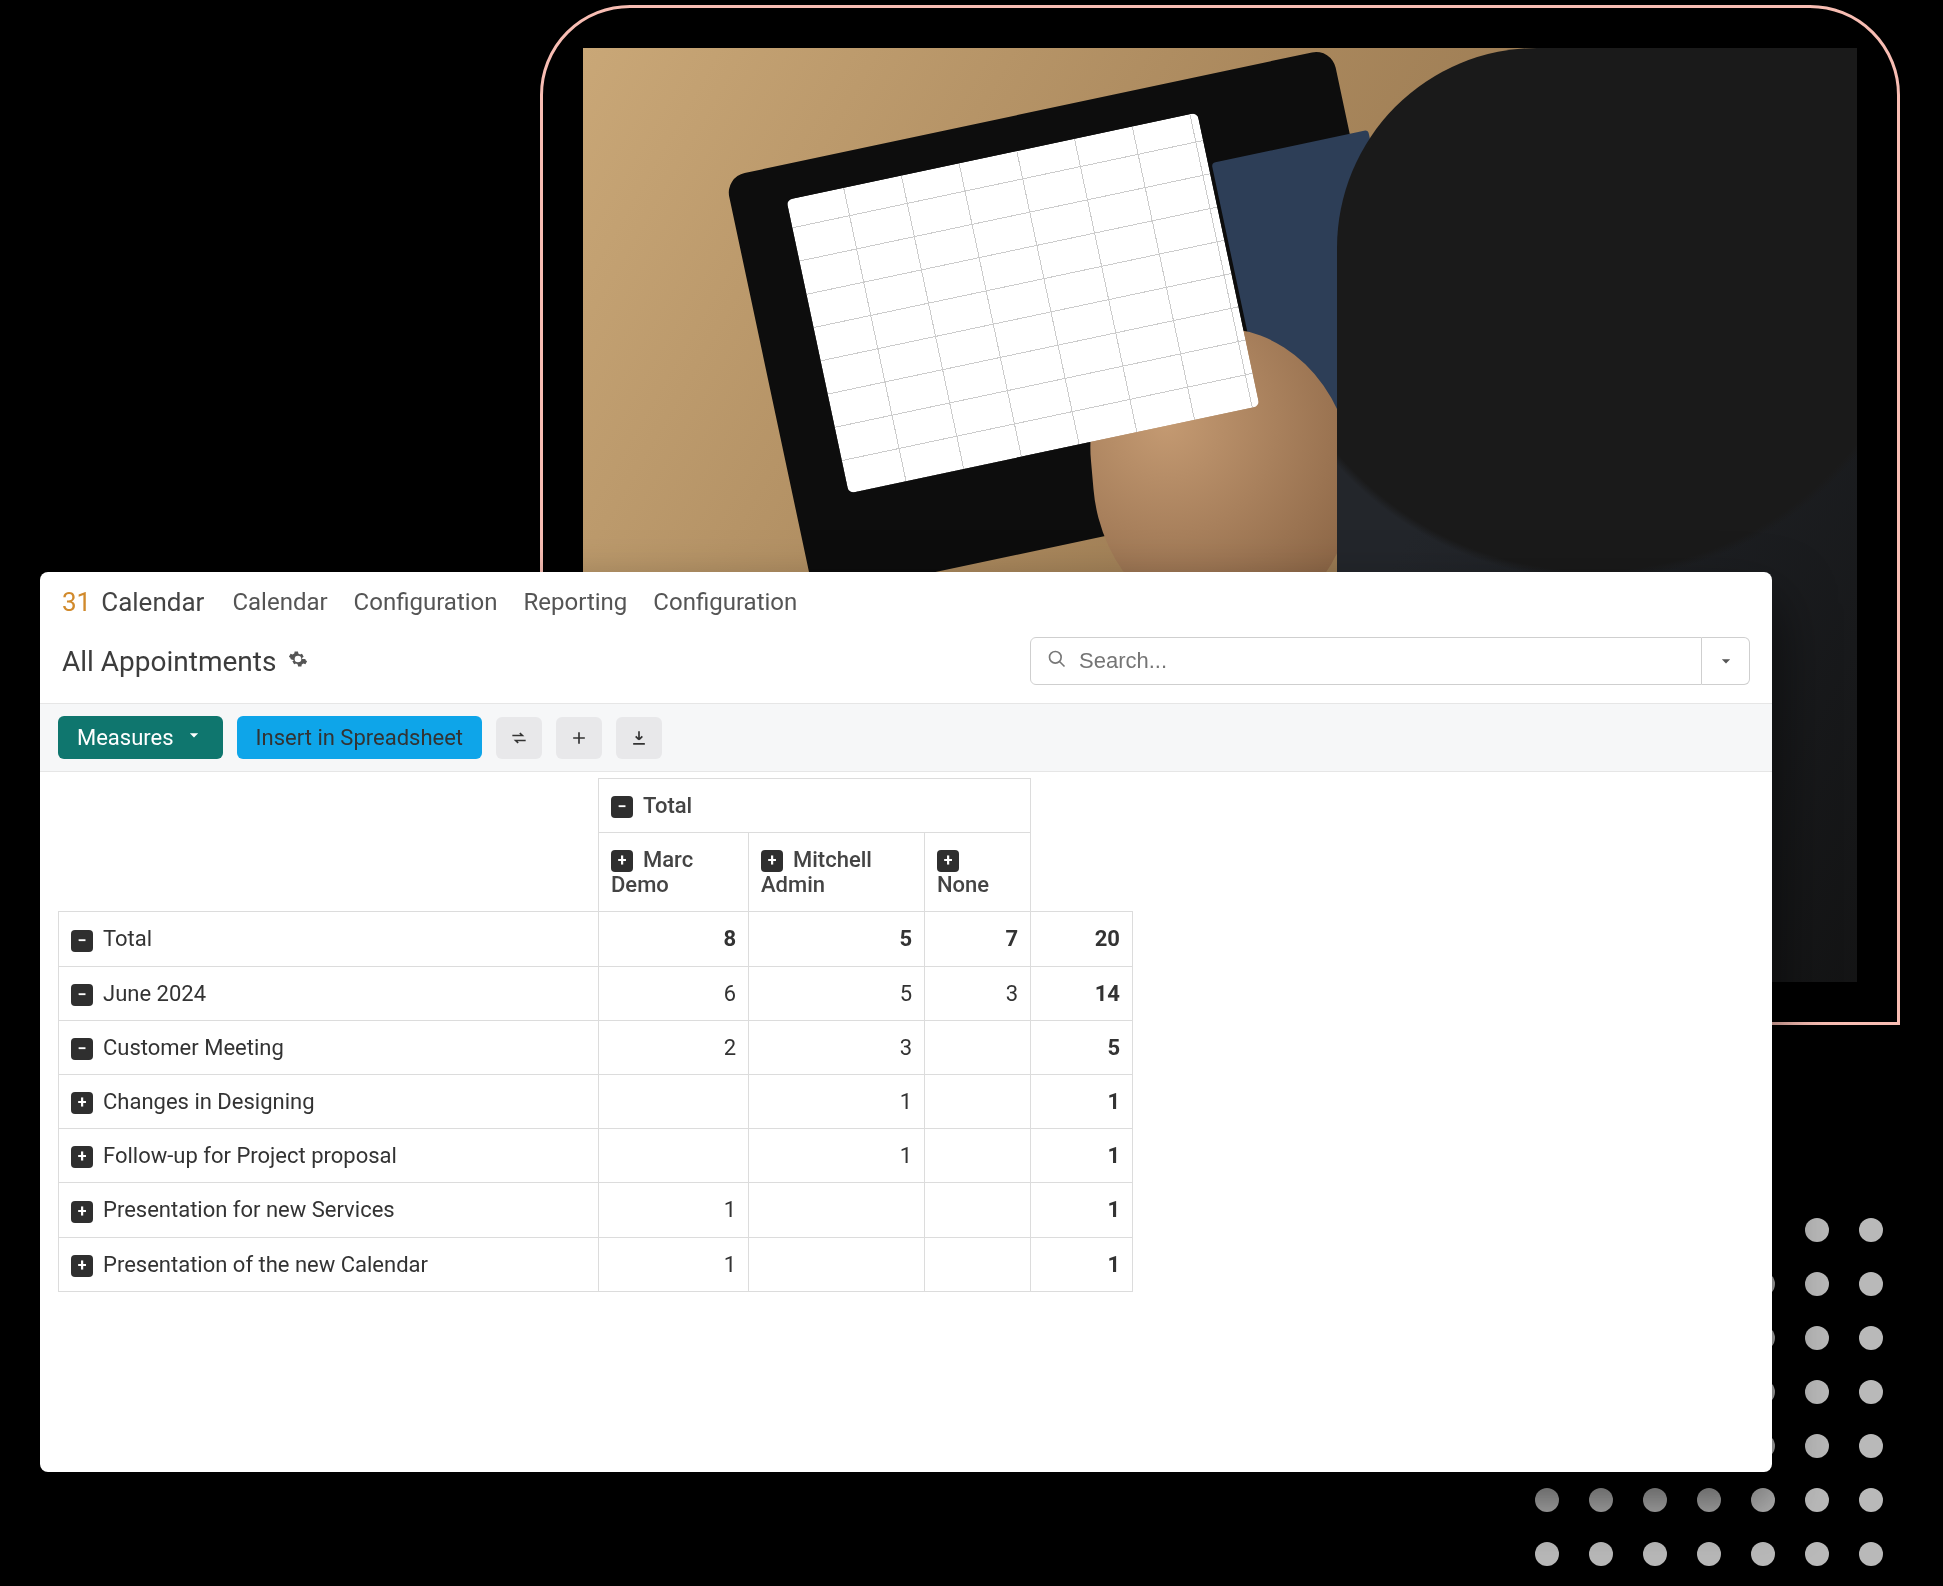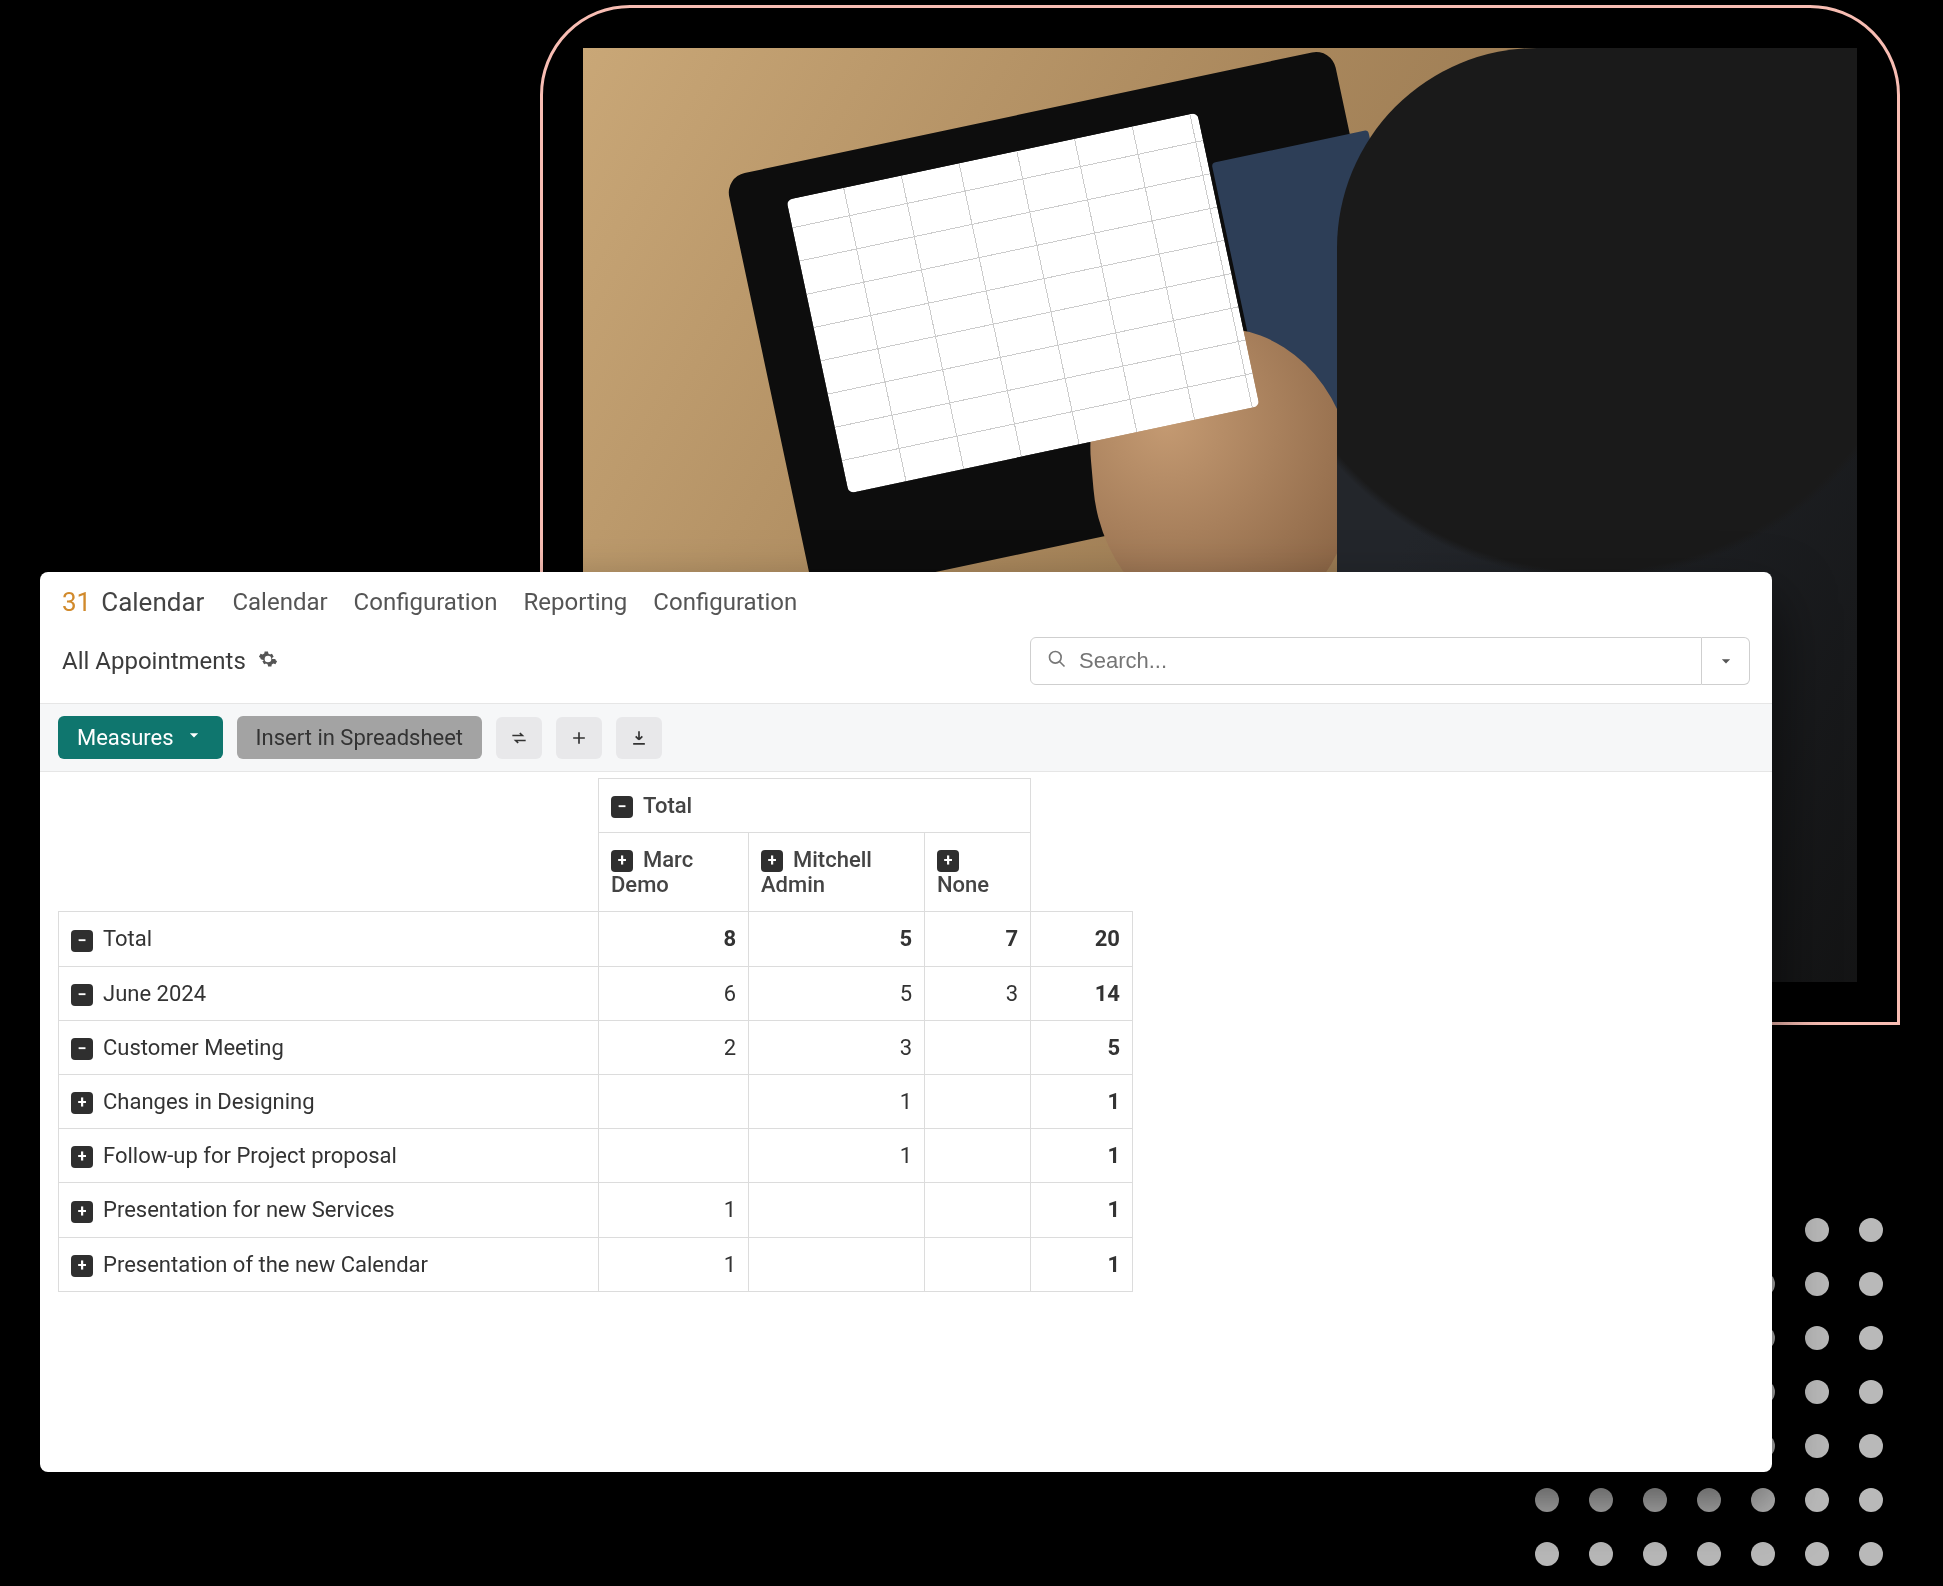--- a/index.html
+++ b/index.html
@@ -112,21 +112,21 @@
   .brand .num { color:#d18a2c; font-weight:400; font-size:26px;}
   .brand .name { color:#444; font-size:26px;}
   .menubar a { color:#555; text-decoration:none; padding: 4px 6px; cursor:pointer;}
 
   .subbar {
     display:flex;
     align-items:center;
     padding: 6px 22px 18px;
     gap: 20px;
   }
-  .page-title { font-size: 24px; color:#3c3c3c; display:flex; align-items:center; gap:12px;}
+  .page-title { font-size: 28px; color:#3c3c3c; display:flex; align-items:center; gap:12px;}
   .page-title .gear { font-size:20px; color:#555;}
   .spacer { flex:1;}
 
   .search-wrap { display:flex; align-items:stretch; }
   .search {
     display:flex; align-items:center; gap:12px;
     border:1px solid #cfcfcf; border-radius:6px 0 0 6px;
     padding: 4px 16px; width: 672px; height:48px;
     color:#777; font-size:22px;
   }
@@ -145,21 +145,21 @@
     padding: 12px 18px;
     display:flex; gap:14px; align-items:center;
   }
   .btn {
     display:inline-flex; align-items:center; gap:10px;
     border-radius:6px; padding: 8px 18px;
     font-size:22px; cursor:pointer; border:1px solid transparent;
     user-select:none;
   }
   .btn-primary { background:#0f766e; color:#fff;}
-  .btn-light { background:#a3a3a3; color:#333;}
+  .btn-light { background:#0ea5e9; color:#333;}
   .icon-btn {
     width:46px; height:42px; display:inline-flex; align-items:center; justify-content:center;
     background:#e8e8ea; border-radius:6px; color:#333; cursor:pointer; font-size:20px;
   }
 
   .pivot-area { padding: 0; }
 
   table.pivot {
     border-collapse: collapse;
     font-size: 22px;

